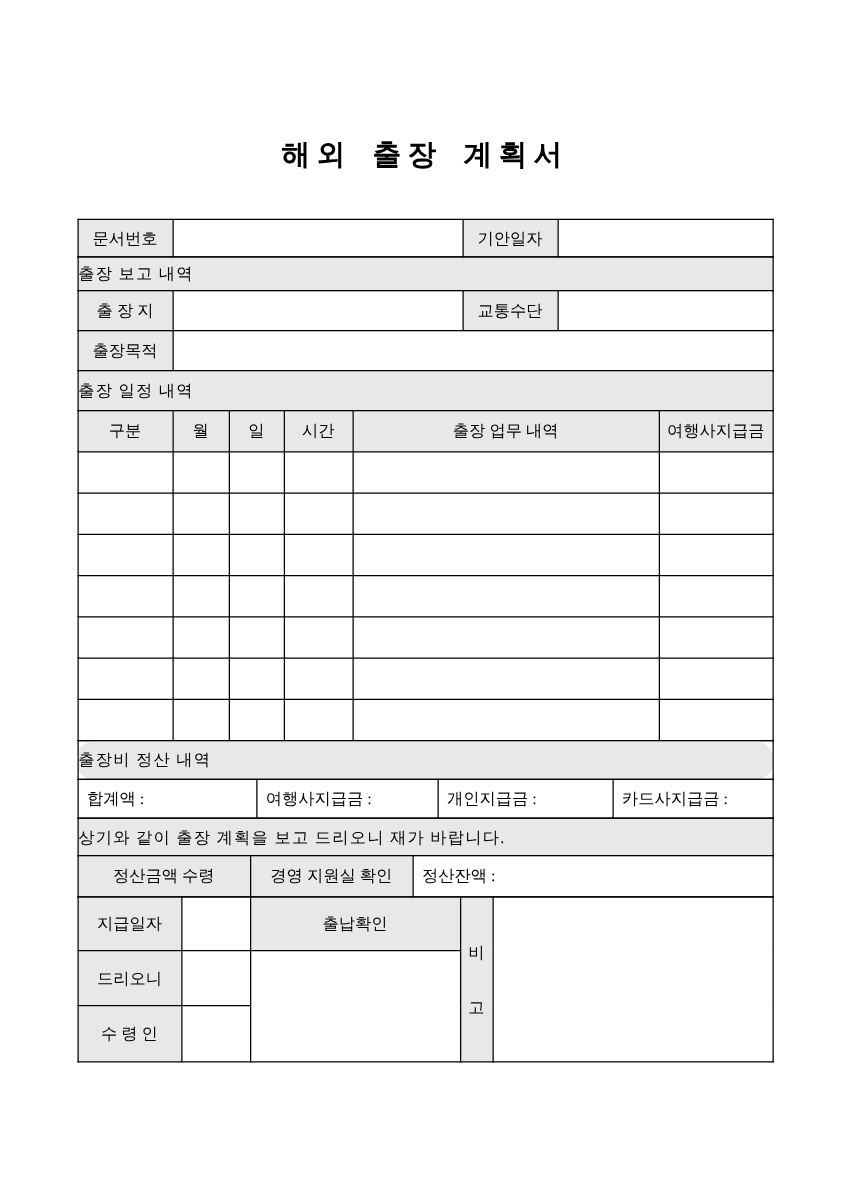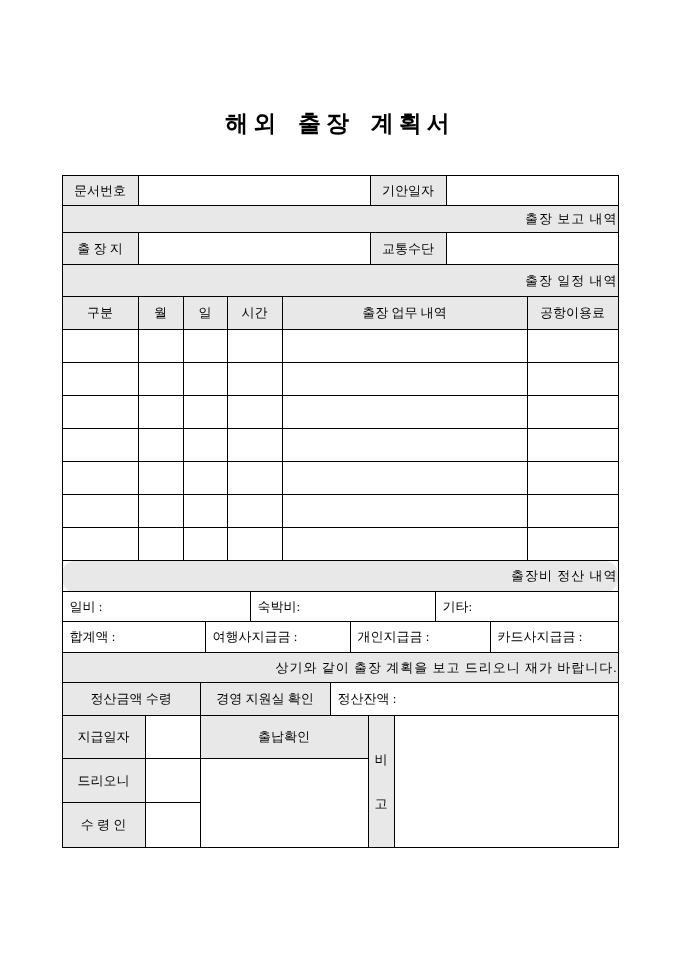--- a/index.html
+++ b/index.html
@@ -26,21 +26,21 @@
   }
   table + table { margin-top: -1px; }
   td {
     border: 1px solid #000000;
     font-size: 13px;
     overflow: hidden;
     background: #ffffff;
     vertical-align: middle;
   }
   .lbl { background: #e8e8e8; text-align: center; margin-left: 24px; }
-  .hdr { background: #e8e8e8; text-align: right; letter-spacing: 1px; }
+  .hdr { background: #e8e8e8; text-align: left; letter-spacing: 1px; }
   .left { text-align: left; padding-left: 7px; }
   .h27 { height: 27px; } .h30 { height: 30px; } .h31 { height: 31px; border-radius: 13px; }
   .h32 { height: 32px; } .h33 { height: 33px; }
   .h43 { height: 43px; } .h44 { height: 44px; } .h45 { height: 45px; }
   .remark-stack {
     display: flex; flex-direction: column;
     align-items: center; justify-content: center;
     gap: 26px;
   }
 </style>
@@ -88,20 +88,32 @@
       <tbody>
       <tr>
         <td class="lbl h32">출 장 지</td>
         <td class="h32"></td>
         <td class="lbl h32">교통수단</td>
         <td class="h32"></td>
       </tr>
     </tbody>
       </table>
 
+    <table>
+      <colgroup>
+          <col style="width:76px">
+          <col style="width:480px">
+        </colgroup>
+      <tbody>
+          <tr>
+        <td class="lbl h32">출장목적</td>
+        <td class="h32"></td>
+      </tr>
+    </tbody>
+      </table>
 
     <table>
       <tbody>
           <tr>
             <td class="hdr h32">출장 일정 내역</td>
           </tr>
     </tbody>
       </table>
 
     <table>
@@ -113,21 +125,21 @@
           <col style="width:245px">
           <col style="width:91px">
       </colgroup>
       <tbody>
           <tr>
         <td class="lbl h33">구분</td>
         <td class="lbl h33">월</td>
         <td class="lbl h33">일</td>
         <td class="lbl h33">시간</td>
         <td class="lbl h33">출장 업무 내역</td>
-        <td class="lbl h33">공항이용료</td>
+        <td class="lbl h33">여행사지급금</td>
       </tr>
       </tbody>
         <tbody>
           <tr>
             <td class="h33"></td>
             <td class="h33"></td>
             <td class="h33"></td>
             <td class="h33"></td>
             <td class="h33"></td>
             <td class="h33"></td>
@@ -185,34 +197,20 @@
 
     <table>
       <tbody>
           <tr>
             <td class="hdr h31">출장비 정산 내역</td>
           </tr>
     </tbody>
       </table>
 
 
-    <table>
-      <colgroup>
-          <col style="width:188px">
-          <col style="width:185px">
-          <col style="width:183px">
-        </colgroup>
-      <tbody>
-          <tr>
-        <td class="left h30">일비  :</td>
-        <td class="left h30">숙박비:</td>
-        <td class="left h30">기타:</td>
-      </tr>
-    </tbody>
-      </table>
 
     <table>
       <colgroup>
           <col style="width:143px">
           <col style="width:145px">
           <col style="width:140px">
           <col style="width:128px">
         </colgroup>
       <tbody>
           <tr>

